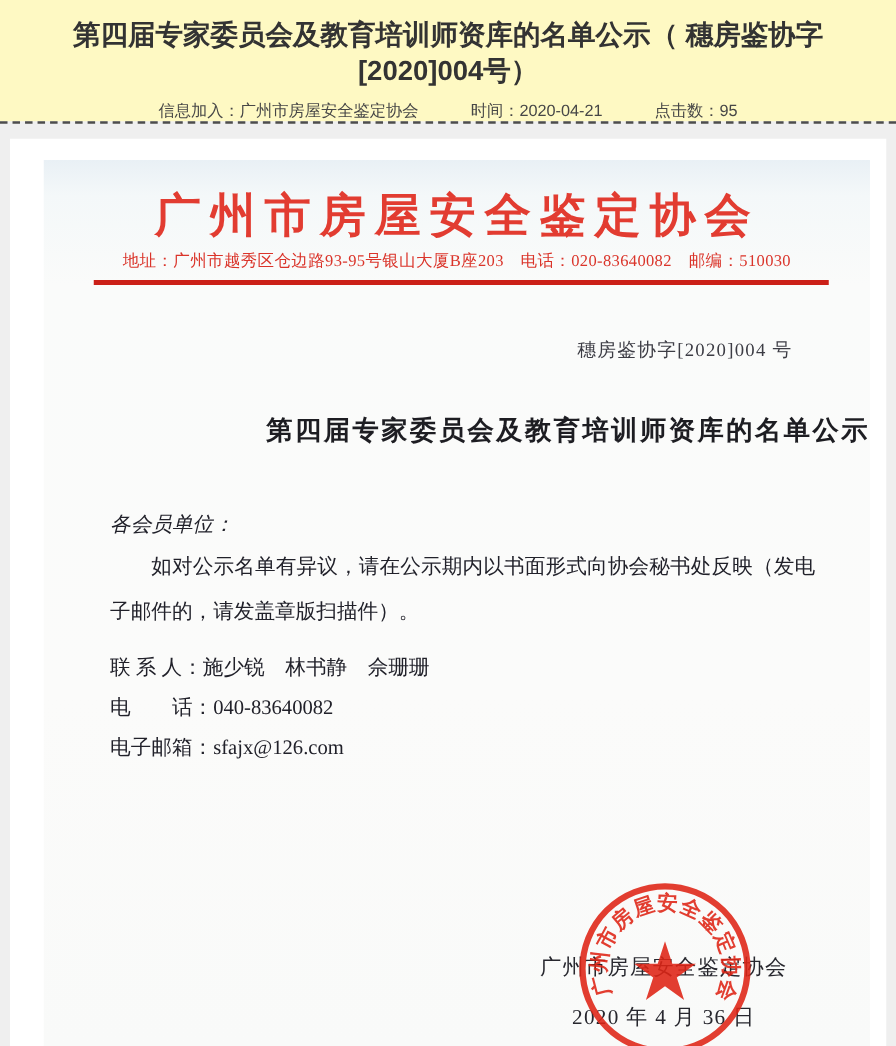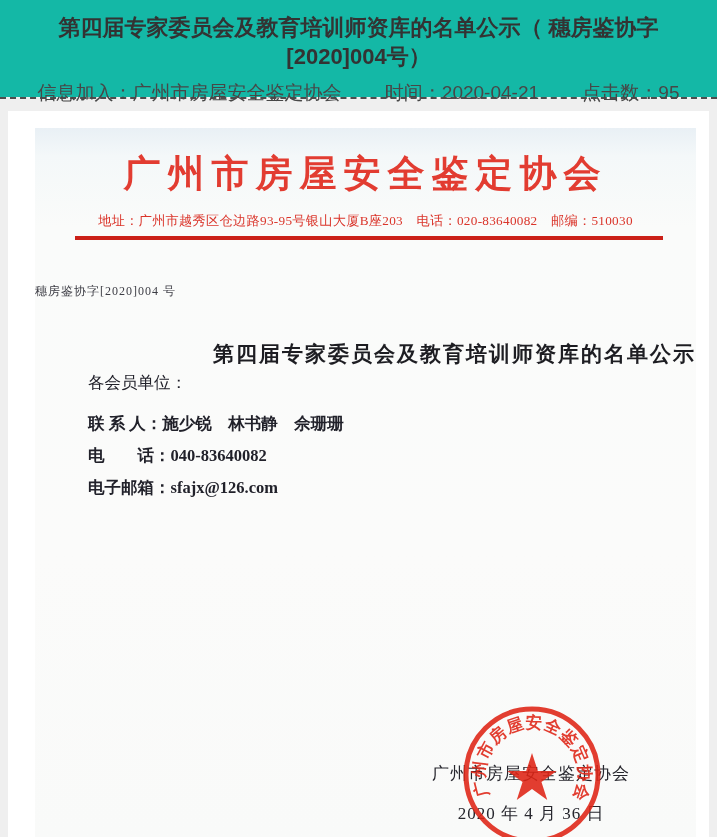--- a/index.html
+++ b/index.html
@@ -4,39 +4,39 @@
 <style>
   * { box-sizing: border-box; margin: 0; padding: 0; }
   html, body { width: 717px; height: 837px; overflow: hidden; }
   body {
     background: #efefef;
     font-family: "Liberation Serif", "DejaVu Serif", serif;
   }
 
   
   .post-header {
-    background: #14b8a6;
+    background: #fef9c3;
     padding-top: 13px;
     height: 97px;
   }
   .post-title {
     max-width: 662px;
     margin: 0 auto;
     text-align: center;
     font-family: "Liberation Sans", "DejaVu Sans", sans-serif;
     font-size: 22px;
     font-weight: bold;
     line-height: 29px;
     color: #333333;
   }
   .post-meta {
     margin-top: 9px;
     text-align: center;
     font-family: "Liberation Sans", "DejaVu Sans", sans-serif;
-    font-size: 19px;
+    font-size: 13px;
     color: #474747;
   }
   .post-meta .meta-item { margin: 0 19px; }
 
   .dashed-sep {
     border-top: 2px dashed #4d4d4d;
     height: 0;
   }
 
   
@@ -60,63 +60,66 @@
   .org-name {
     margin-top: 24px;
     text-align: center;
     color: #e23c31;
     font-size: 37px;
     font-weight: bold;
     letter-spacing: 7px;
     line-height: 44px;
   }
   .addr-line {
-    margin-top: 16px;
+    margin-top: 4px;
     text-align: center;
     color: #da342a;
     font-size: 13.2px;
     letter-spacing: 0.3px;
   }
   .red-rule {
     margin: 6px 33px 0 40px;
     height: 3.5px;
     background: #cb2018;
   }
 
   .ref-no {
     margin-top: 43px;
     padding-right: 62px;
-    font-size: 12px;
+    text-align: right;
+    font-size: 15px;
     color: #3c3c44;
     letter-spacing: 1px;
   }
 
   .doc-title {
     margin-top: 40px;
     text-align: right;
     font-size: 21px;
     font-weight: bold;
     letter-spacing: 2px;
     color: #1d1d22;
   }
 
   .doc-body {
     padding: 0 44px 0 53px;
     color: #21212a;
     font-size: 16.5px;
   }
   .salutation {
+    margin-top: 47px;
     line-height: 30px;
+    font-style: italic;
   }
   .para {
     text-indent: 2em;
     text-align: justify;
     line-height: 36.5px;
   }
-  .contacts { margin-top: 10px; font-weight: bold; }
+  .contacts { margin-top: 10px; }
   .contact-row { line-height: 32px; white-space: pre; }
 
   
   .signature {
     position: absolute;
     top: 626px;
     left: 316px;
     width: 360px;
     text-align: center;
     font-size: 17px;
@@ -160,20 +163,21 @@
       <div class="org-name">广州市房屋安全鉴定协会</div>
       <div class="addr-line">地址：广州市越秀区仓边路93-95号银山大厦B座203　电话：020-83640082　邮编：510030</div>
       <div class="red-rule"></div>
 
       <div class="ref-no">穗房鉴协字[2020]004 号</div>
 
       <h2 class="doc-title">第四届专家委员会及教育培训师资库的名单公示</h2>
 
       <div class="doc-body">
         <p class="salutation">各会员单位：</p>
+        <p class="para">如对公示名单有异议，请在公示期内以书面形式向协会秘书处反映（发电子邮件的，请发盖章版扫描件）。</p>
 
         <div class="contacts">
           <div class="contact-row"><span>联 系 人：</span><span>施少锐　林书静　佘珊珊</span></div>
           <div class="contact-row"><span>电　　话：</span><span>040-83640082</span></div>
           <div class="contact-row"><span>电子邮箱：</span><span>sfajx@126.com</span></div>
         </div>
       </div>
 
       <div class="signature">
         <div class="sig-org">广州市房屋安全鉴定协会</div>

